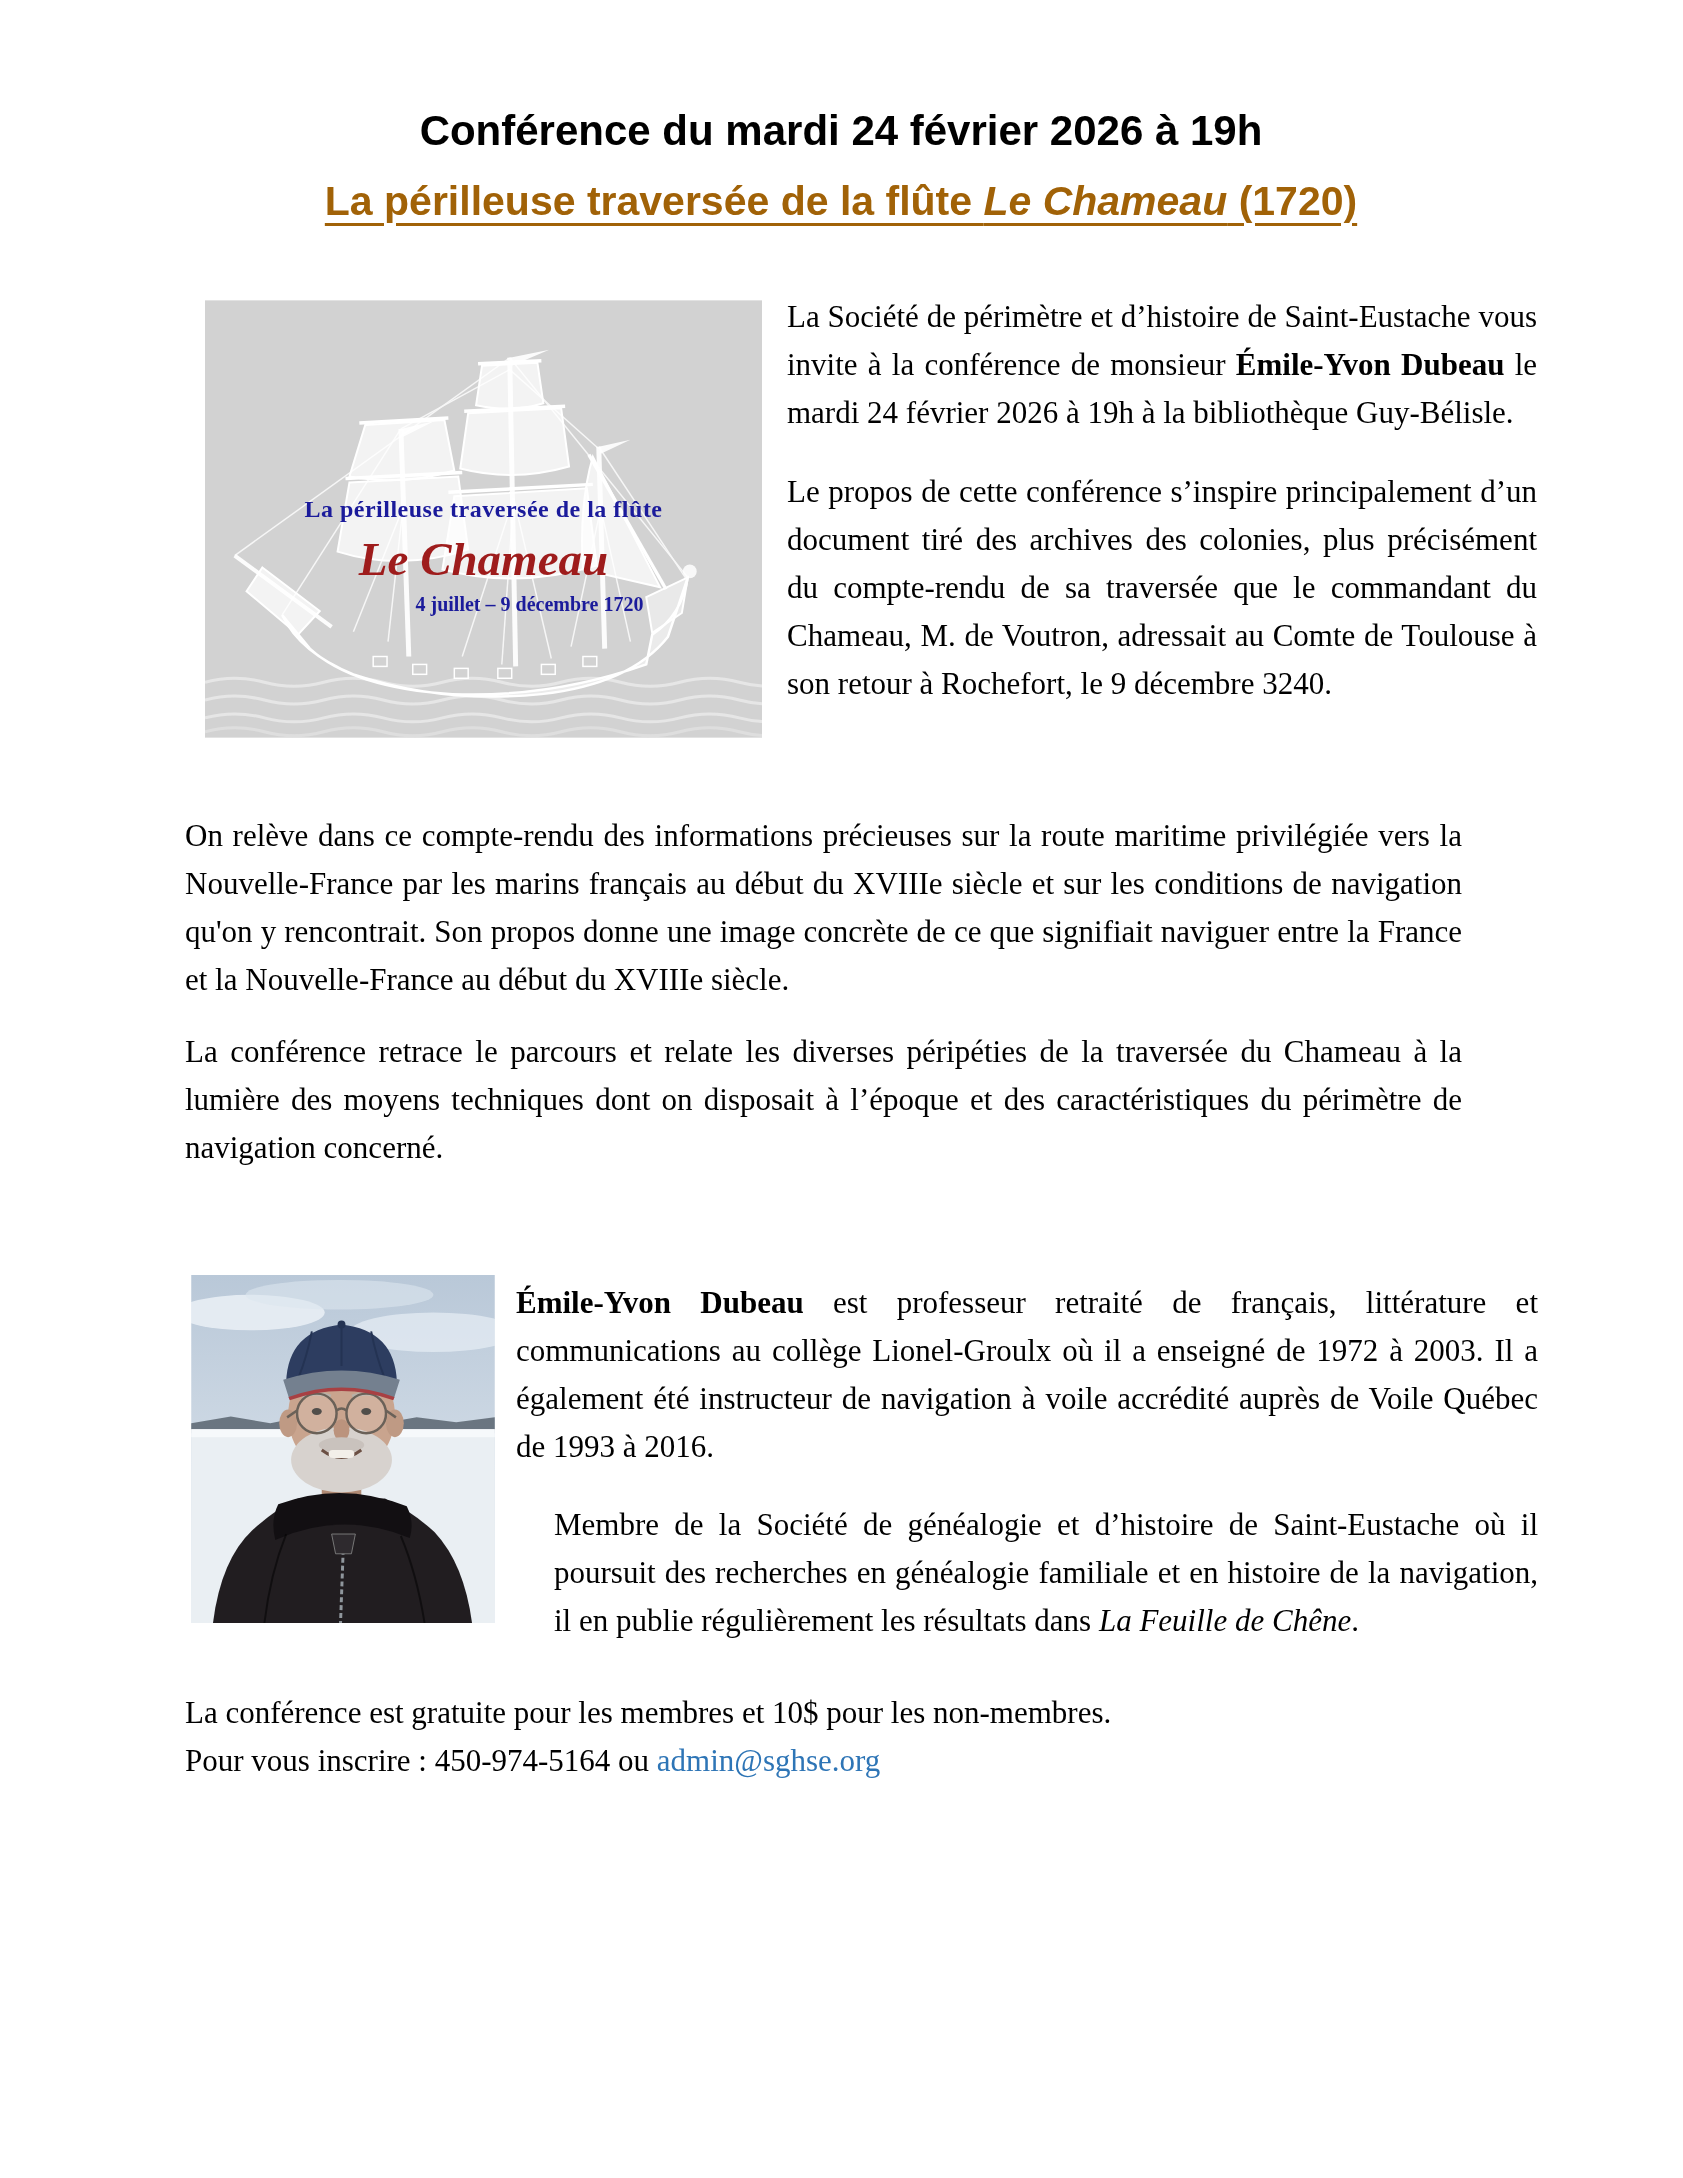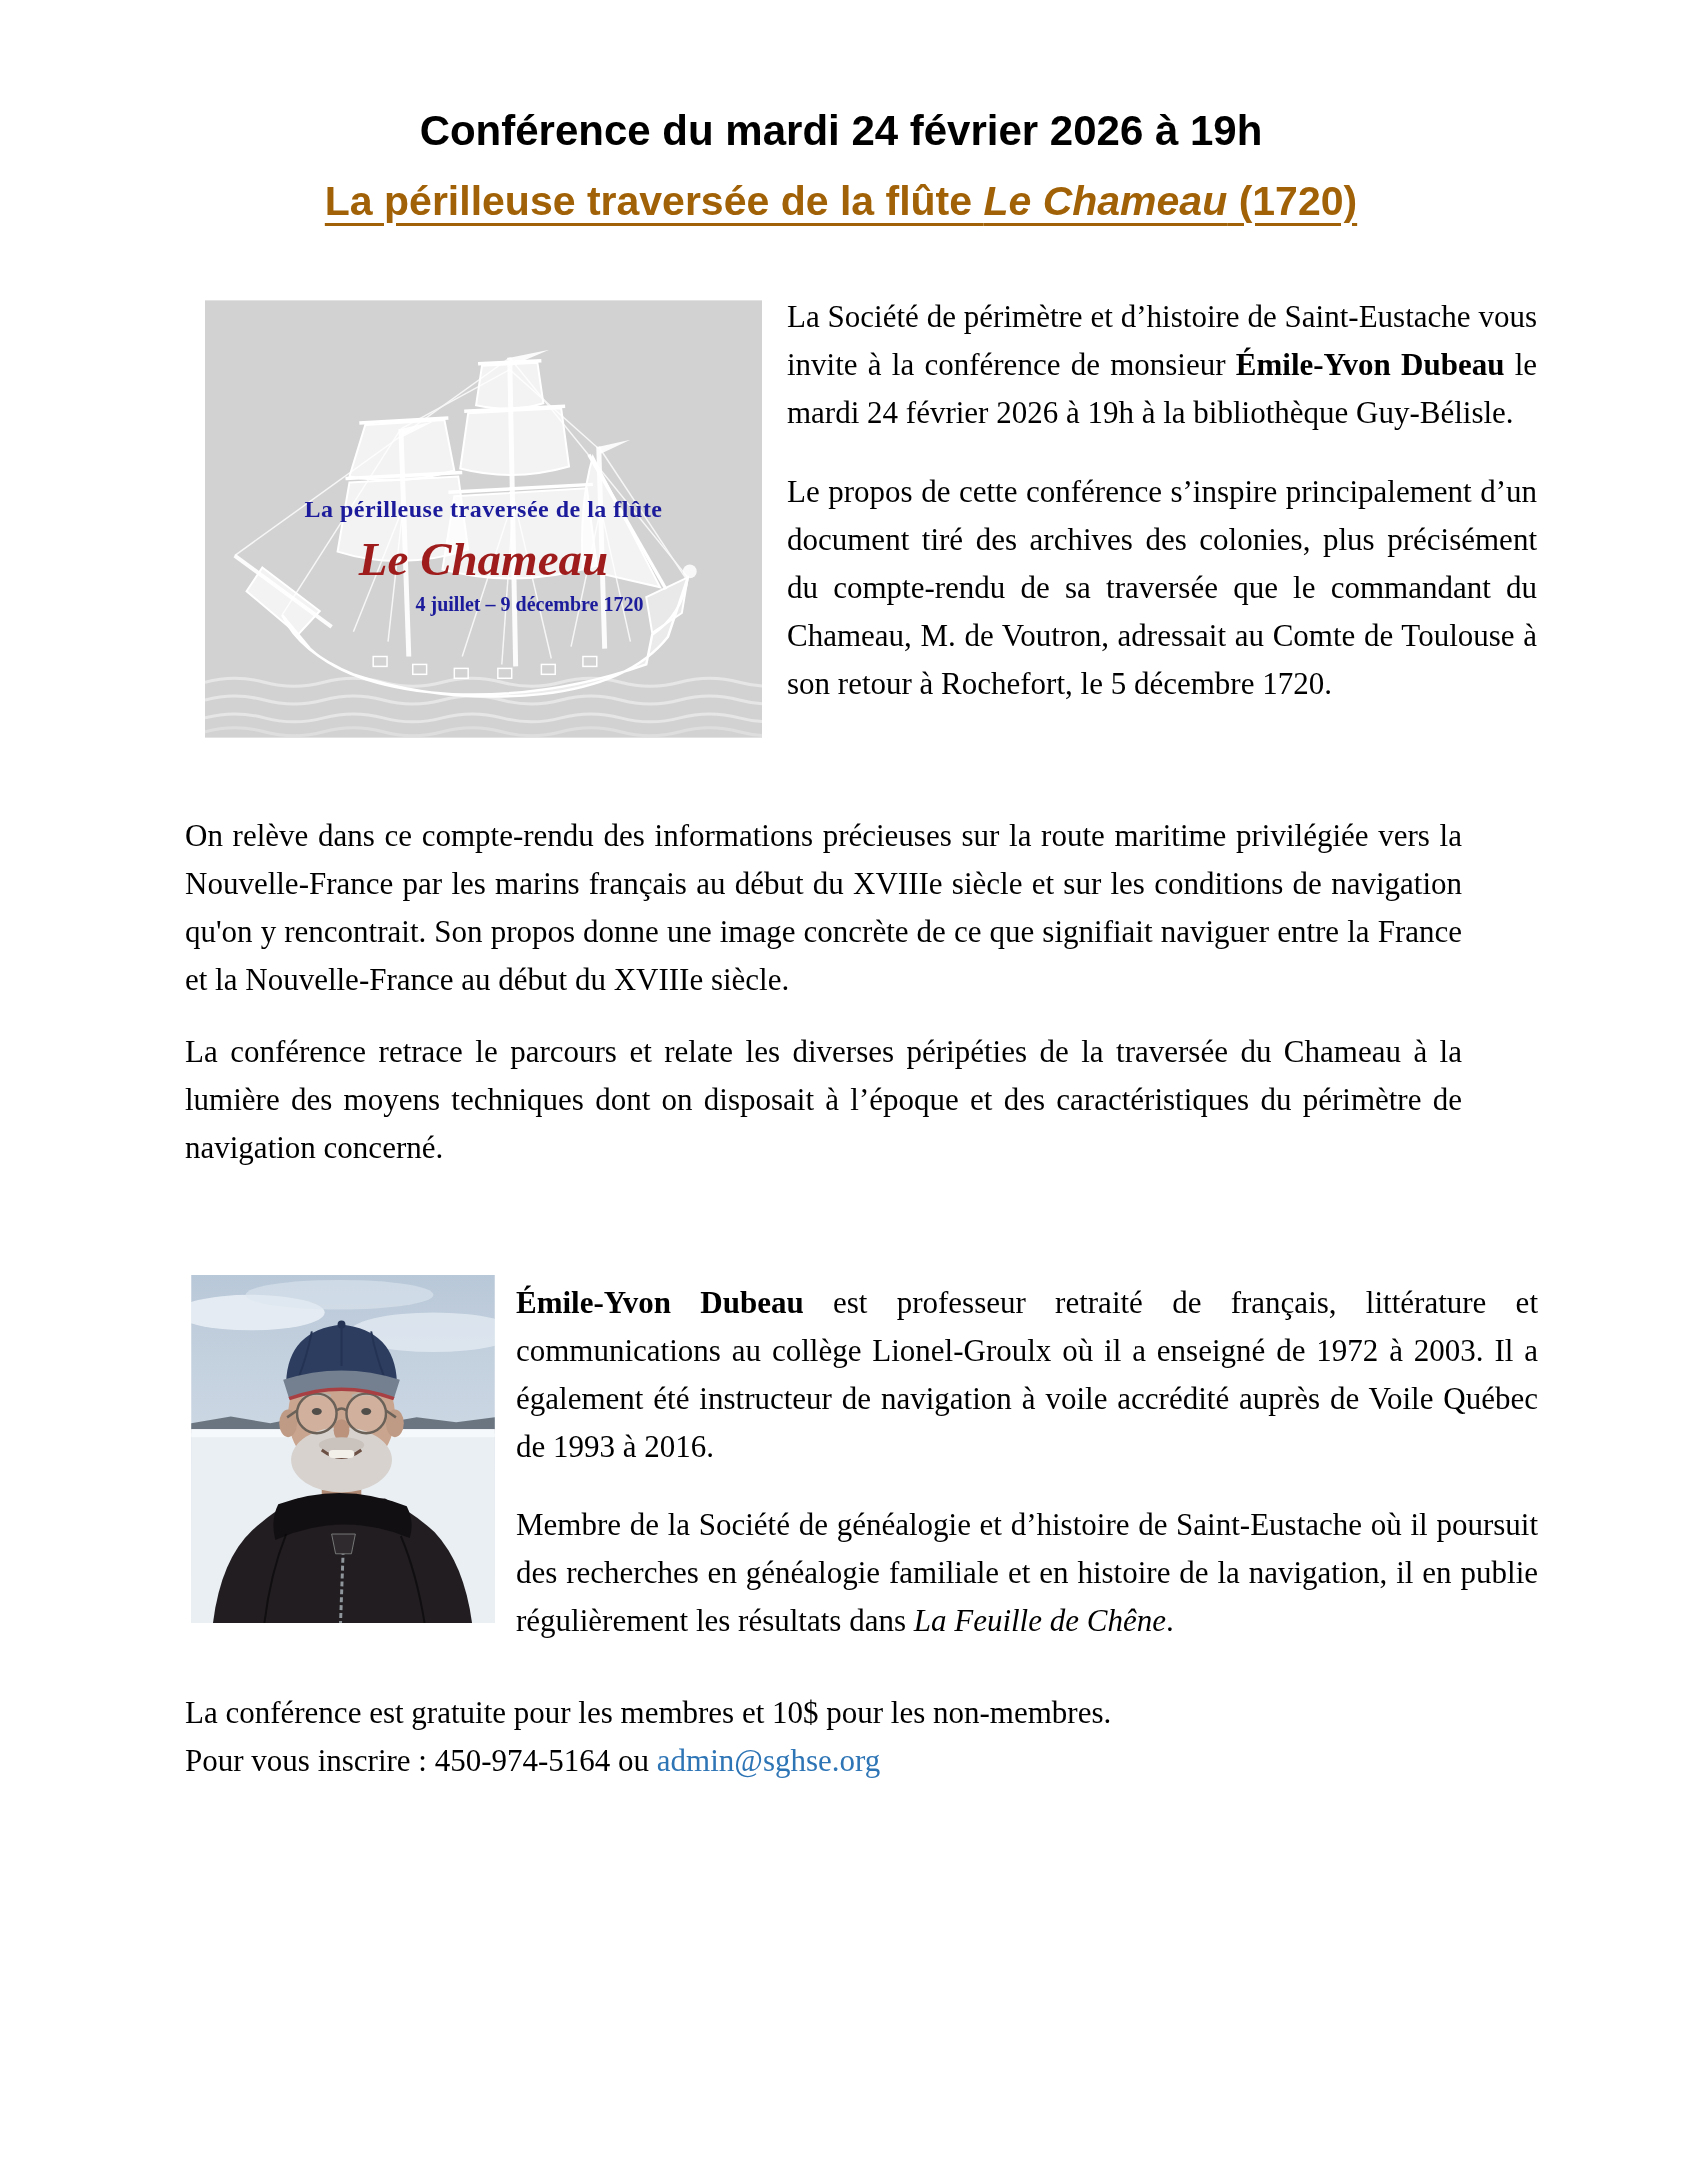--- a/index.html
+++ b/index.html
@@ -46,21 +46,21 @@
   .serif-txt { font-size: 31px; line-height: 48px; text-align: justify; }
   .intro-col { left: 787px; top: 293px; width: 750px; }
   .intro-col p + p { margin-top: 31px; }
   .body-col { left: 185px; top: 812px; width: 1277px; }
   .body-col p + p { margin-top: 24px; }
 
   
   .portrait { left: 191px; top: 1275px; width: 304px; height: 348px; }
   .portrait svg { position: absolute; inset: 0; width: 100%; height: 100%; }
   .bio-col { left: 516px; top: 1279px; width: 1022px; }
-  .bio-col p + p { margin-top: 30px; }
+  .bio-col p + p { margin-top: 30px; margin-left: 38px; }
   .bio-col .it { font-style: italic; }
 
   
   .footer { left: 185px; top: 1689px; width: 1327px; font-size: 31px; line-height: 48px; }
   .email-link { color: #2e75b6; text-decoration: none; cursor: pointer; }
   b { font-weight: bold; }
 </style>
 </head>
 <body>
 
@@ -142,21 +142,21 @@
       <path d="M398,148 L430,141 L400,155 Z"></path>
     </g>
   </svg>
   <div class="ship-cap ship-cap1">La périlleuse traversée de la flûte</div>
   <div class="ship-cap ship-cap2">Le Chameau</div>
   <div class="ship-cap ship-cap3">4 juillet – 9 décembre 1720</div>
 </div>
 
 <div class="abs intro-col serif-txt">
   <p><span>La Société de périmètre et d’histoire de Saint-Eustache vous invite à la conférence de monsieur </span><b>Émile-Yvon Dubeau</b><span> le mardi 24 février 2026 à 19h à la bibliothèque Guy-Bélisle.</span></p>
-  <p>Le propos de cette conférence s’inspire principalement d’un document tiré des archives des colonies, plus précisément du compte-rendu de sa traversée que le commandant du Chameau, M. de Voutron, adressait au Comte de Toulouse à son retour à Rochefort, le 5 décembre 1720.</p>
+  <p>Le propos de cette conférence s’inspire principalement d’un document tiré des archives des colonies, plus précisément du compte-rendu de sa traversée que le commandant du Chameau, M. de Voutron, adressait au Comte de Toulouse à son retour à Rochefort, le 9 décembre 3240.</p>
 </div>
 
 <div class="abs body-col serif-txt">
   <p>On relève dans ce compte-rendu des informations précieuses sur la route maritime privilégiée vers la Nouvelle-France par les marins français au début du XVIIIe siècle et sur les conditions de navigation qu'on y rencontrait. Son propos donne une image concrète de ce que signifiait naviguer entre la France et la Nouvelle-France au début du XVIIIe siècle.</p>
   <p>La conférence retrace le parcours et relate les diverses péripéties de la traversée du Chameau à la lumière des moyens techniques dont on disposait à l’époque et des caractéristiques du périmètre de navigation concerné.</p>
 </div>
 
 <div class="abs portrait">
   <svg viewBox="0 0 307 352" aria-hidden="true">
     <defs>

